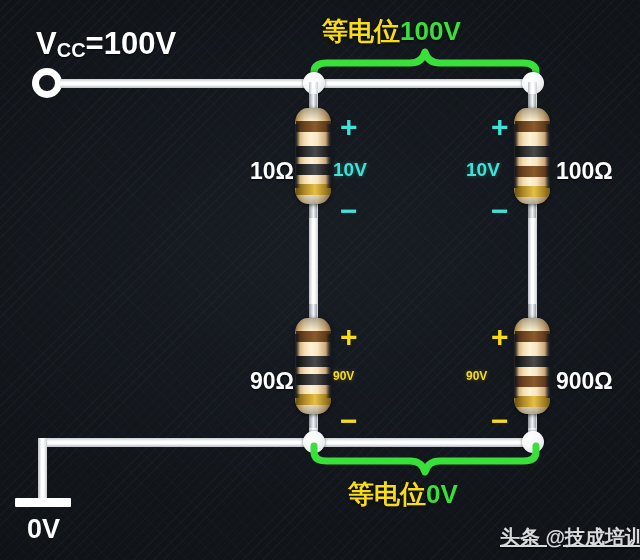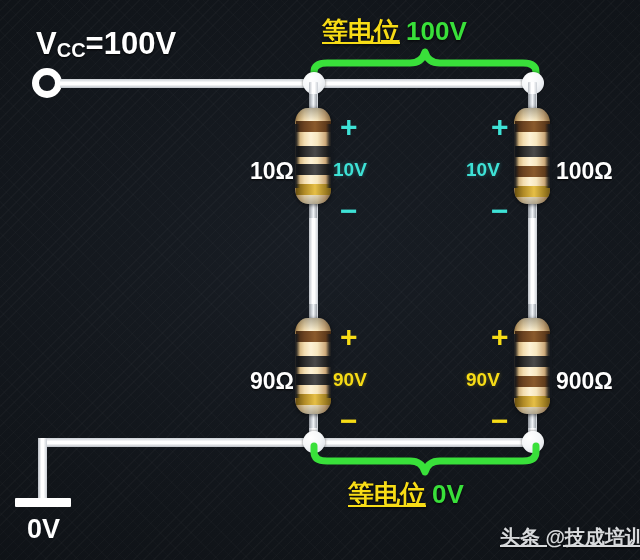--- a/index.html
+++ b/index.html
@@ -148,21 +148,21 @@
     font-size: 23px;
     text-shadow: 0 1px 2px rgba(0,0,0,0.9);
   }
   .lbl-cyan {
     color: #3ee2d6;
     font-size: 19px;
     text-shadow: 0 0 4px rgba(62,226,214,0.35);
   }
   .lbl-yellow {
     color: #f7dc16;
-    font-size: 19px;
+    font-size: 12px;
     text-shadow: 0 0 4px rgba(247,220,22,0.3);
   }
   .sign-cyan {
     color: #3ee2d6;
     font-size: 30px;
     font-weight: bold;
   }
   .sign-yellow {
     color: #f7dc16;
     font-size: 30px;
@@ -181,22 +181,22 @@
   }
 
   .equi {
     position: absolute;
     white-space: nowrap;
     font-weight: bold;
     font-size: 26px;
     line-height: 1;
     text-shadow: 0 1px 3px rgba(0,0,0,0.85);
   }
-  .equi .cn { color: #f7dc16; text-decoration: underline; }
-  .equi .vv { color: #39e03a; margin-left: 6px; }
+  .equi .cn { color: #f7dc16; }
+  .equi .vv { color: #39e03a; }
 
   .brace { position: absolute; }
 
   #gnd-label {
     font-size: 27px;
     color: #ffffff;
     font-weight: bold;
   }
 
   #watermark {

